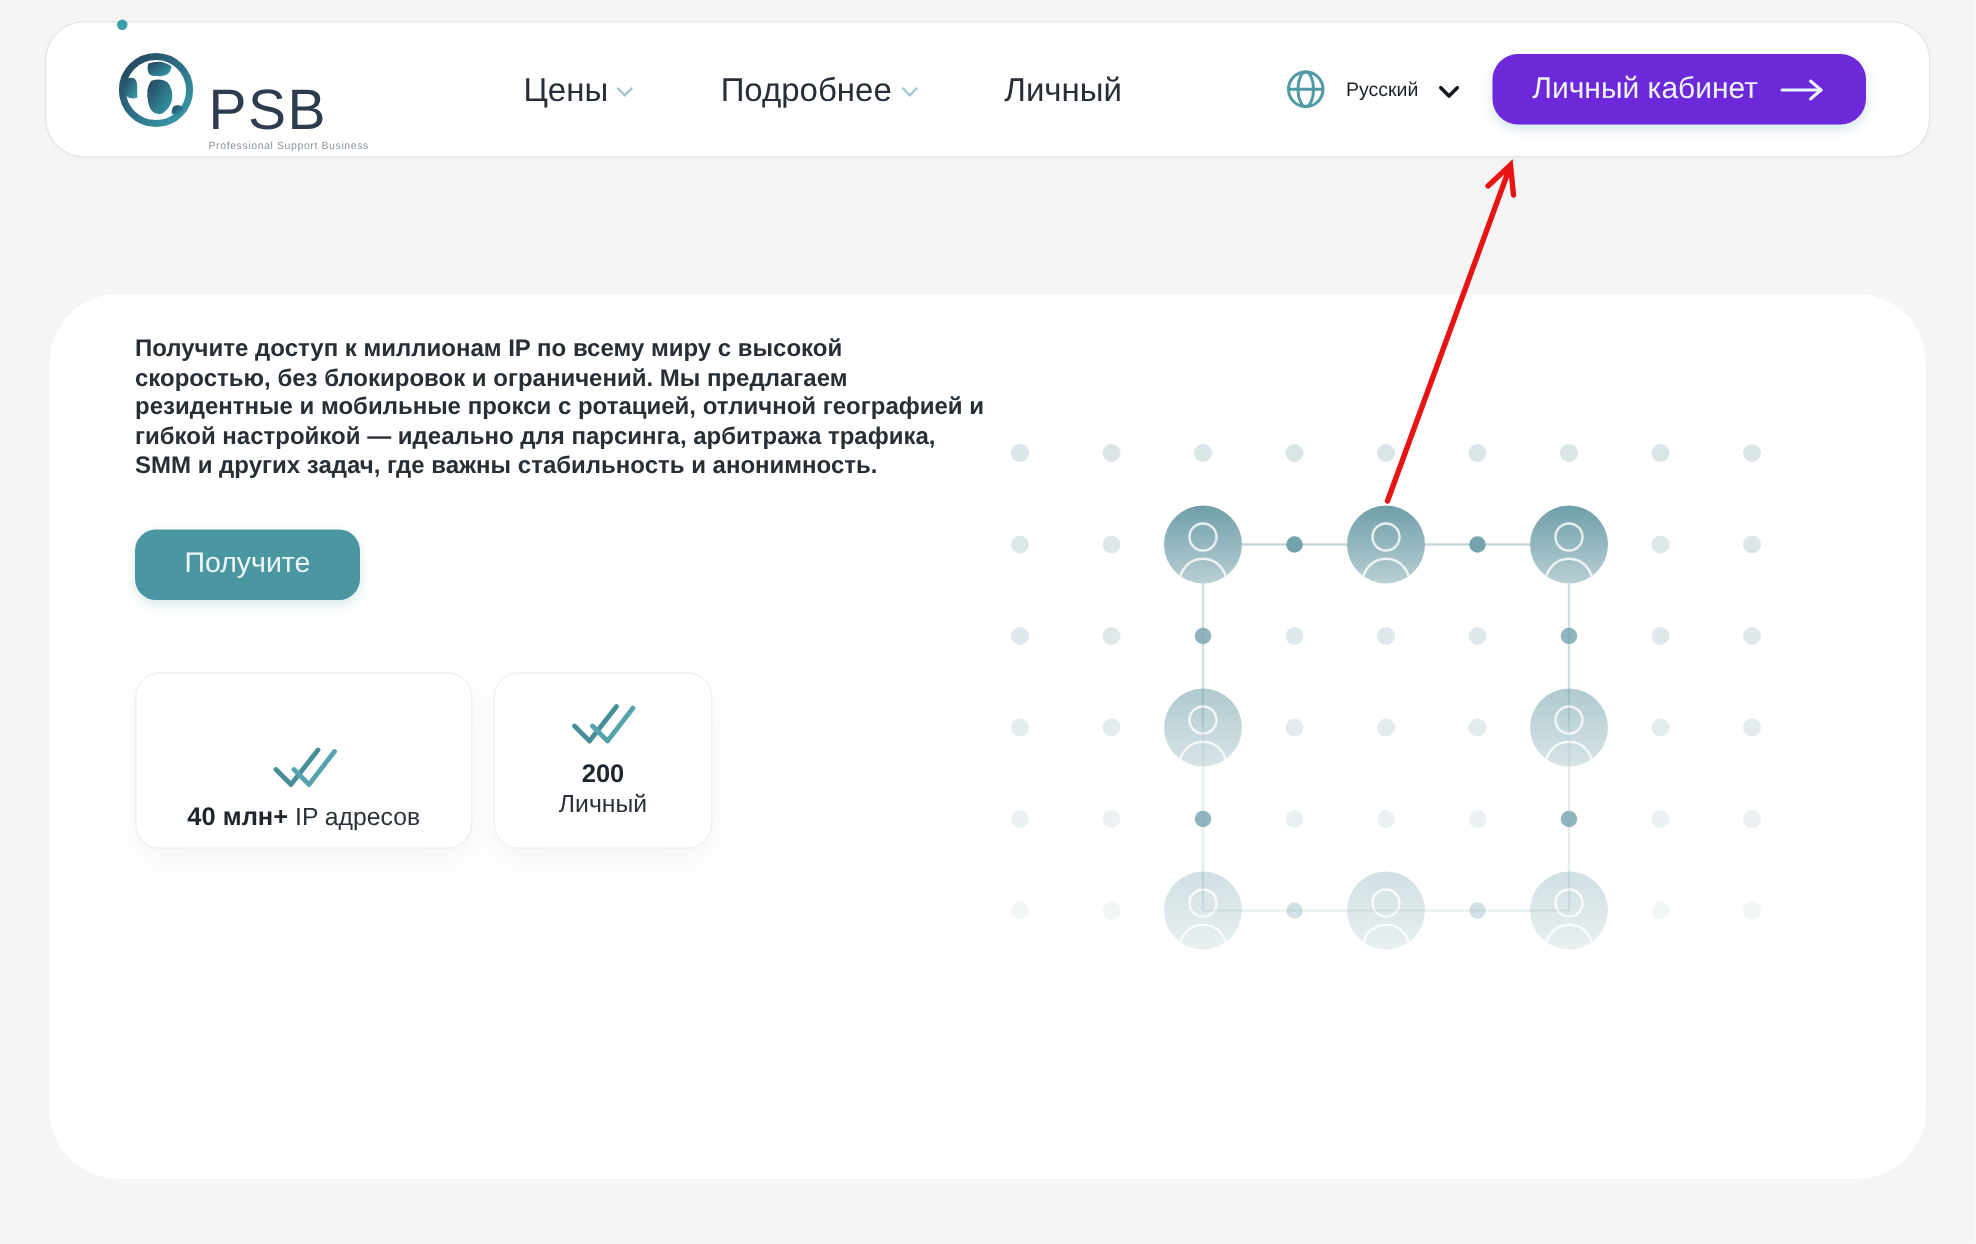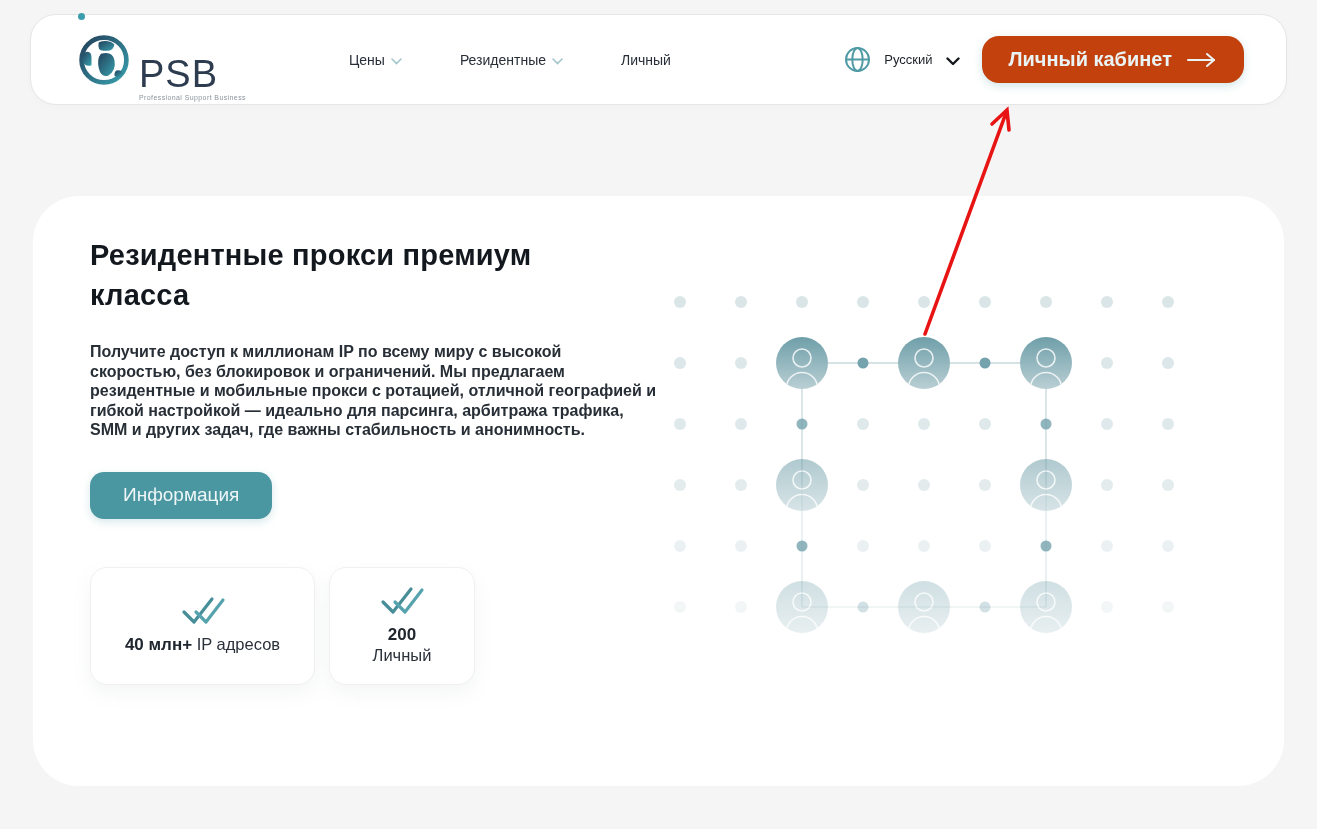--- a/index.html
+++ b/index.html
@@ -26,33 +26,32 @@
     letter-spacing:1px; color:#2e3c50;margin-top:38px;
   }
   .logo-dot {
     position:absolute; left:47px; top:-2px; width:7px; height:7px;
     border-radius:50%; background:#3b9dab;
   }
   .logo-tagline { font-size:7px; letter-spacing:0.4px; color:#8b949d; margin-top:2px; }
 
   .nav { display:flex; align-items:center; gap:58px; margin-left:103px; }
   .nav-item { display:flex; align-items:center; gap:6px; cursor:pointer; }
-  .nav-label { font-size:14px; color:#272e37; }
+  .nav-label { font-size:22px; color:#272e37; }
   .nav-chevron { margin-top:3px; }
 
   .lang { display:flex; align-items:center; gap:13px; margin-left:auto; cursor:pointer; }
   .lang-label { font-size:13px; font-weight:500; color:#1b2129; }
   .lang-chevron { margin-top:3px; }
 
   .account-btn {
     margin-left:22px; height:47px; padding:0 27px;
-    background:#c2410c; border:none; border-radius:17px;
+    background:#6d28d9; border:none; border-radius:17px;
     display:flex; align-items:center; gap:14px; cursor:pointer;
     box-shadow:0 3px 8px rgba(74,150,161,0.25);
-    font-weight:bold;
   }
   .account-btn-label { font-size:20px; color:#eaf4f5; }
 
   
   .hero-card {
     position:absolute; left:33px; top:196px; width:1251px; height:590px;
     background:#ffffff; border-radius:46px;
   }
   .hero-left { position:absolute; left:57px; top:0; width:600px; }
   .hero-title {
@@ -74,21 +73,21 @@
 
   
   .stats { display:flex; gap:14px; margin-top:48px; }
   .stat-card {
     background:#ffffff; border:1px solid #f0f0f0; border-radius:17px;
     height:118px; display:flex; flex-direction:column; align-items:center;
     justify-content:center; padding:10px 12px;
     box-shadow:0 8px 18px rgba(145,155,165,0.10);
   }
   .stat-card.w1 { width:145px; }
-  .stat-card.w2 { width:225px; }
+  .stat-card.w2 { width:225px;justify-content:flex-end; }
   .stat-card.w3 { width:146px;justify-content:center; }
   .stat-icon { margin-bottom:8px; }
   .stat-line { font-size:16.5px; color:#2a313a; text-align:center; line-height:20px; }
   .stat-value { font-weight:700; color:#20262e; font-size:17px; }
 
   
   .network { position:absolute; left:614px; top:79px; pointer-events:none; }
 
   
   .annotation { position:absolute; left:0; top:0; z-index:50; pointer-events:none; }
@@ -120,21 +119,21 @@
   </div>
 
   <nav class="nav">
     <div class="nav-item">
       <span class="nav-label">Цены</span>
       <svg class="nav-chevron" width="11" height="7" viewBox="0 0 11 7">
         <polyline points="1,1 5.5,5.5 10,1" fill="none" stroke="#a3c6cc" stroke-width="1.6" stroke-linecap="round"></polyline>
       </svg>
     </div>
     <div class="nav-item">
-      <span class="nav-label">Резидентные</span>
+      <span class="nav-label">Подробнее</span>
       <svg class="nav-chevron" width="11" height="7" viewBox="0 0 11 7">
         <polyline points="1,1 5.5,5.5 10,1" fill="none" stroke="#a3c6cc" stroke-width="1.6" stroke-linecap="round"></polyline>
       </svg>
     </div>
     <div class="nav-item">
       <span class="nav-label">Личный</span>
     </div>
   </nav>
 
   <div class="lang">
@@ -157,23 +156,22 @@
       <g fill="none" stroke="#eaf4f5" stroke-width="2" stroke-linecap="round" stroke-linejoin="round">
         <line x1="2" y1="8" x2="28" y2="8"></line>
         <polyline points="21,2 28,8 21,14"></polyline>
       </g>
     </svg>
   </button>
 </header>
 
 <main class="hero-card">
   <div class="hero-left">
-    <h1 class="hero-title">Резидентные прокси премиум класса</h1>
     <p class="hero-desc">Получите доступ к миллионам IP по всему миру с высокой скоростью, без блокировок и ограничений. Мы предлагаем резидентные и мобильные прокси с ротацией, отличной географией и гибкой настройкой — идеально для парсинга, арбитража трафика, SMM и других задач, где важны стабильность и анонимность.</p>
-    <button class="hero-cta">Информация</button>
+    <button class="hero-cta">Получите</button>
 
     <div class="stats">
 
 
       <div class="stat-card w2">
         <svg class="stat-icon" width="46" height="30" viewBox="0 0 46 30">
           <g fill="none" stroke-width="3.2" stroke-linecap="round" stroke-linejoin="round">
             <polyline points="4,16 14,26 32,3" stroke="#478e99"></polyline>
             <polyline points="16,16 26,26 43,4" stroke="#57a3ad"></polyline>
           </g>

